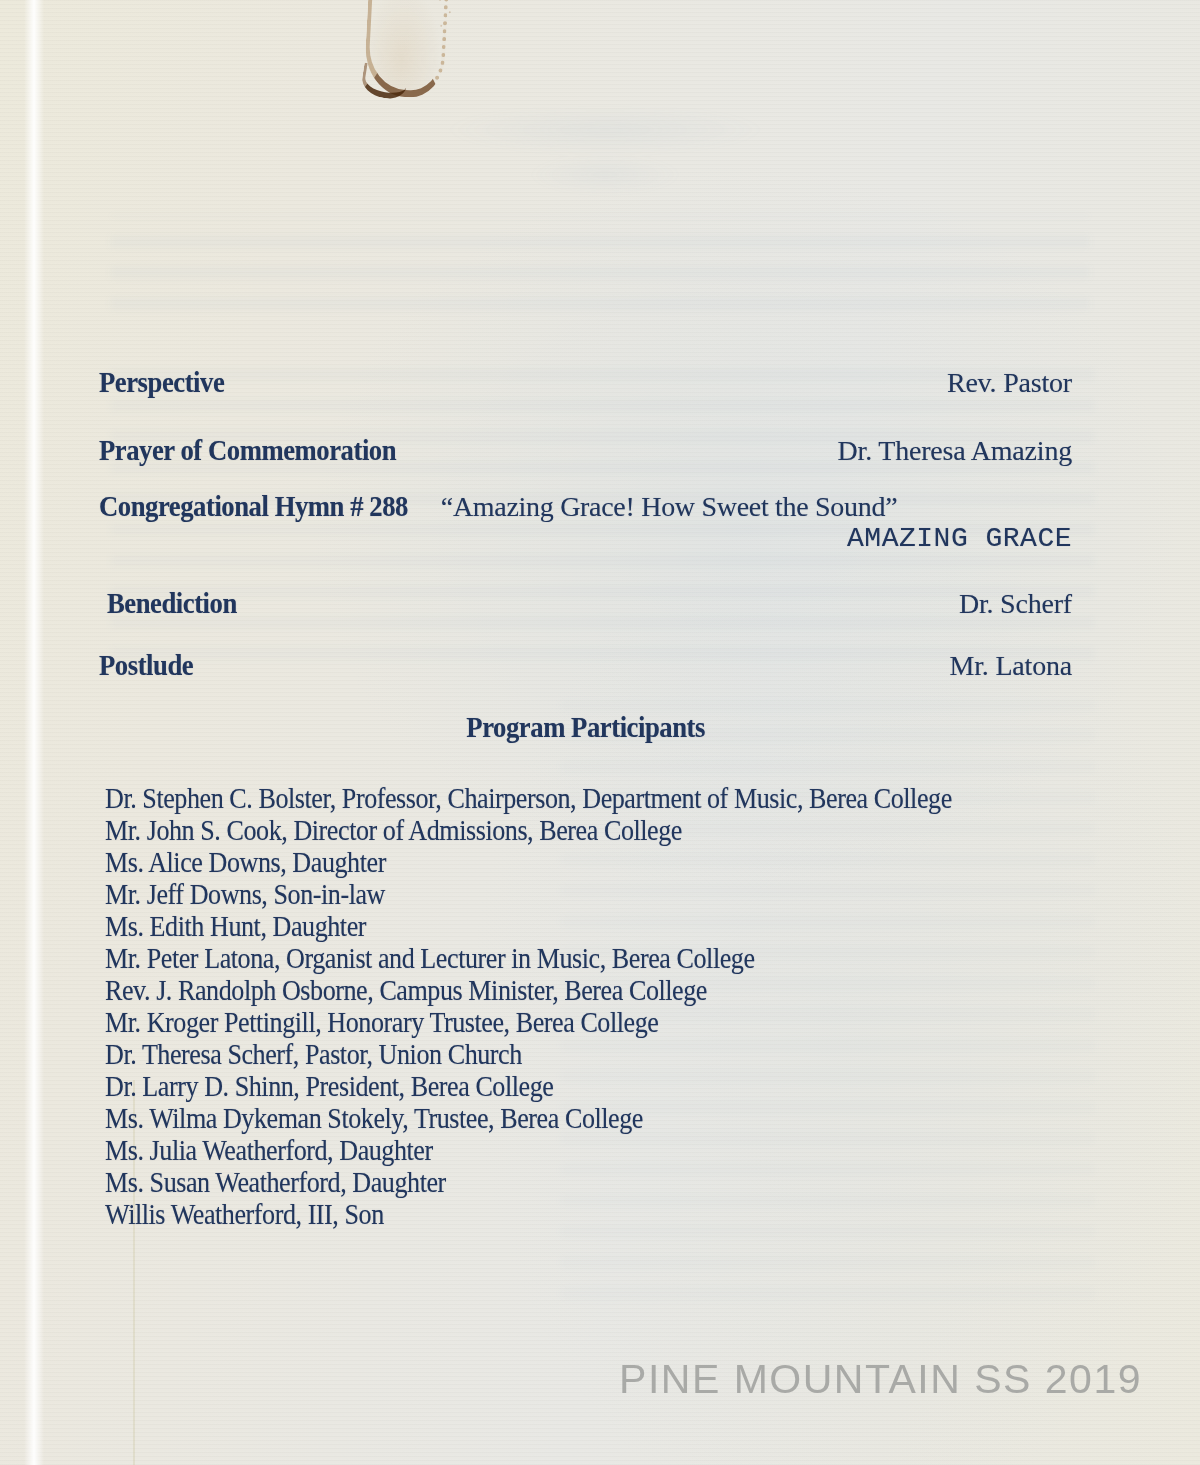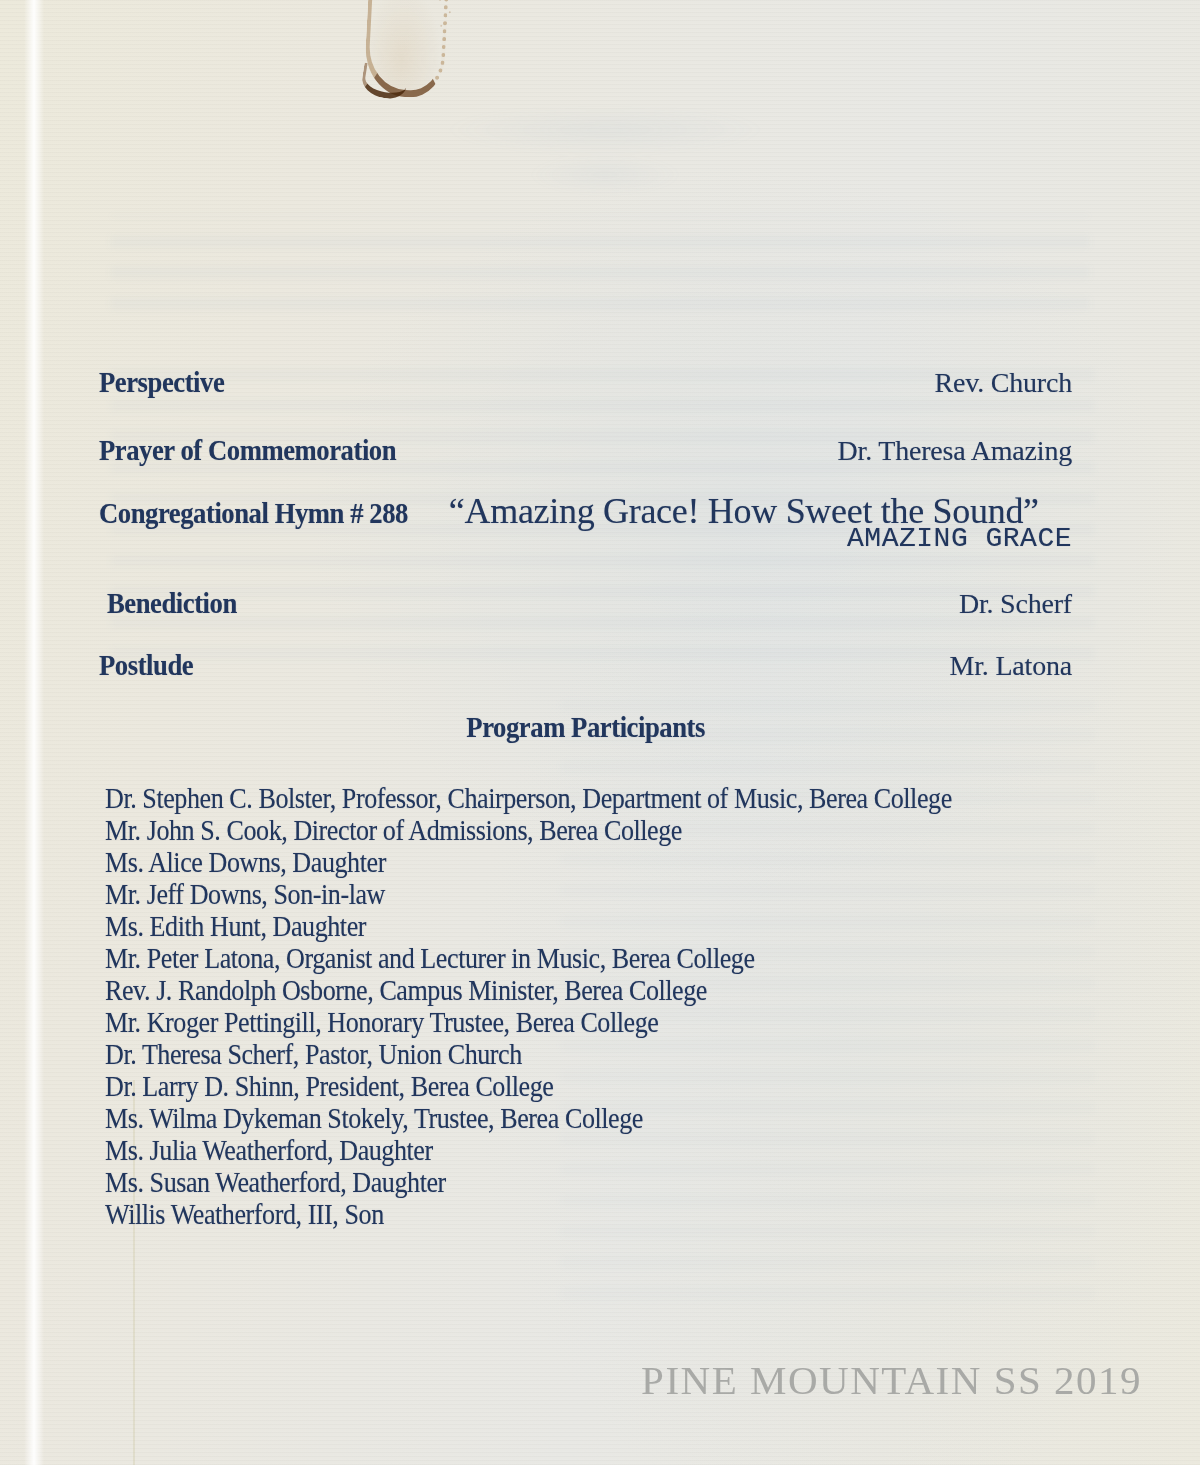--- a/index.html
+++ b/index.html
@@ -63,55 +63,55 @@
   .ghost-title{
     background:
       radial-gradient(ellipse 46% 38% at 50% 22%, rgba(148,172,196,0.16), transparent 75%),
       radial-gradient(ellipse 22% 30% at 50% 72%, rgba(148,172,196,0.14), transparent 75%);
   }
 
   .ink{color:#21365d;text-shadow:0 0 1px rgba(33,54,93,0.35);}
   .row{position:absolute;left:99px;right:128px;display:flex;justify-content:space-between;align-items:baseline;}
   .label{font-weight:bold;font-size:29px;letter-spacing:-0.5px;transform:scaleX(0.92);transform-origin:left center;white-space:nowrap;}
   .name{font-size:28px;letter-spacing:-0.2px;white-space:nowrap;}
-  .hymn-quote{font-size:36px;letter-spacing:-0.3px;white-space:nowrap;margin-left:14px;}
+  .hymn-quote{font-size:28px;letter-spacing:-0.3px;white-space:nowrap;margin-left:6px;}
   .tune-row{position:absolute;left:99px;right:128px;text-align:right;}
   .tune{font-size:28px;letter-spacing:0.5px;}
   .heading-row{position:absolute;left:99px;right:128px;text-align:center;}
   .heading{font-weight:bold;font-size:29px;letter-spacing:-0.5px;display:inline-block;transform:scaleX(0.92);}
   #participant-list{position:absolute;left:105px;top:782px;width:1000px;}
   .participant-line{
     font-size:29px;line-height:32px;letter-spacing:-0.5px;white-space:nowrap;
     transform:scaleX(0.90);transform-origin:left center;
     color:#21365d;text-shadow:0 0 1px rgba(33,54,93,0.35);
   }
   .watermark{
     position:absolute;right:58px;top:1356px;
-    font-family:Liberation Serif, serif;
+    font-family:Liberation Sans, sans-serif;
     font-weight:300;font-size:41px;letter-spacing:1.5px;
     color:rgba(158,159,156,0.85);white-space:nowrap;
   }
 </style>
 </head>
 <body>
 
 <div class="texture"></div>
 <div class="cool-tint"></div>
 <div class="fold-highlight"></div>
 <div class="scanline-v"></div>
 <div class="stain"></div>
 
 <div class="ghost ghost-title" style="left:370px;top:110px;width:470px;height:90px;"></div>
 <div class="ghost ghost-lines" style="left:110px;top:215px;width:980px;height:95px;"></div>
 <div class="ghost ghost-lines" style="left:110px;top:350px;width:985px;height:310px;opacity:.45;"></div>
 <div class="ghost ghost-lines" style="left:560px;top:700px;width:535px;height:600px;opacity:.30;"></div>
 
 <div class="row ink" style="top:366px;gap:28px;">
   <span class="label">Perspective</span>
-  <span class="name">Rev. Church</span>
+  <span class="name">Rev. Pastor</span>
 </div>
 
 <div class="row ink" style="top:434px;">
   <span class="label">Prayer of Commemoration</span>
   <span class="name">Dr. Theresa Amazing</span>
 </div>
 
 <div class="row ink" style="top:490px;justify-content:flex-start;">
   <span class="label">Congregational Hymn # 288</span>
   <span class="hymn-quote">“Amazing Grace! How Sweet the Sound”</span>

